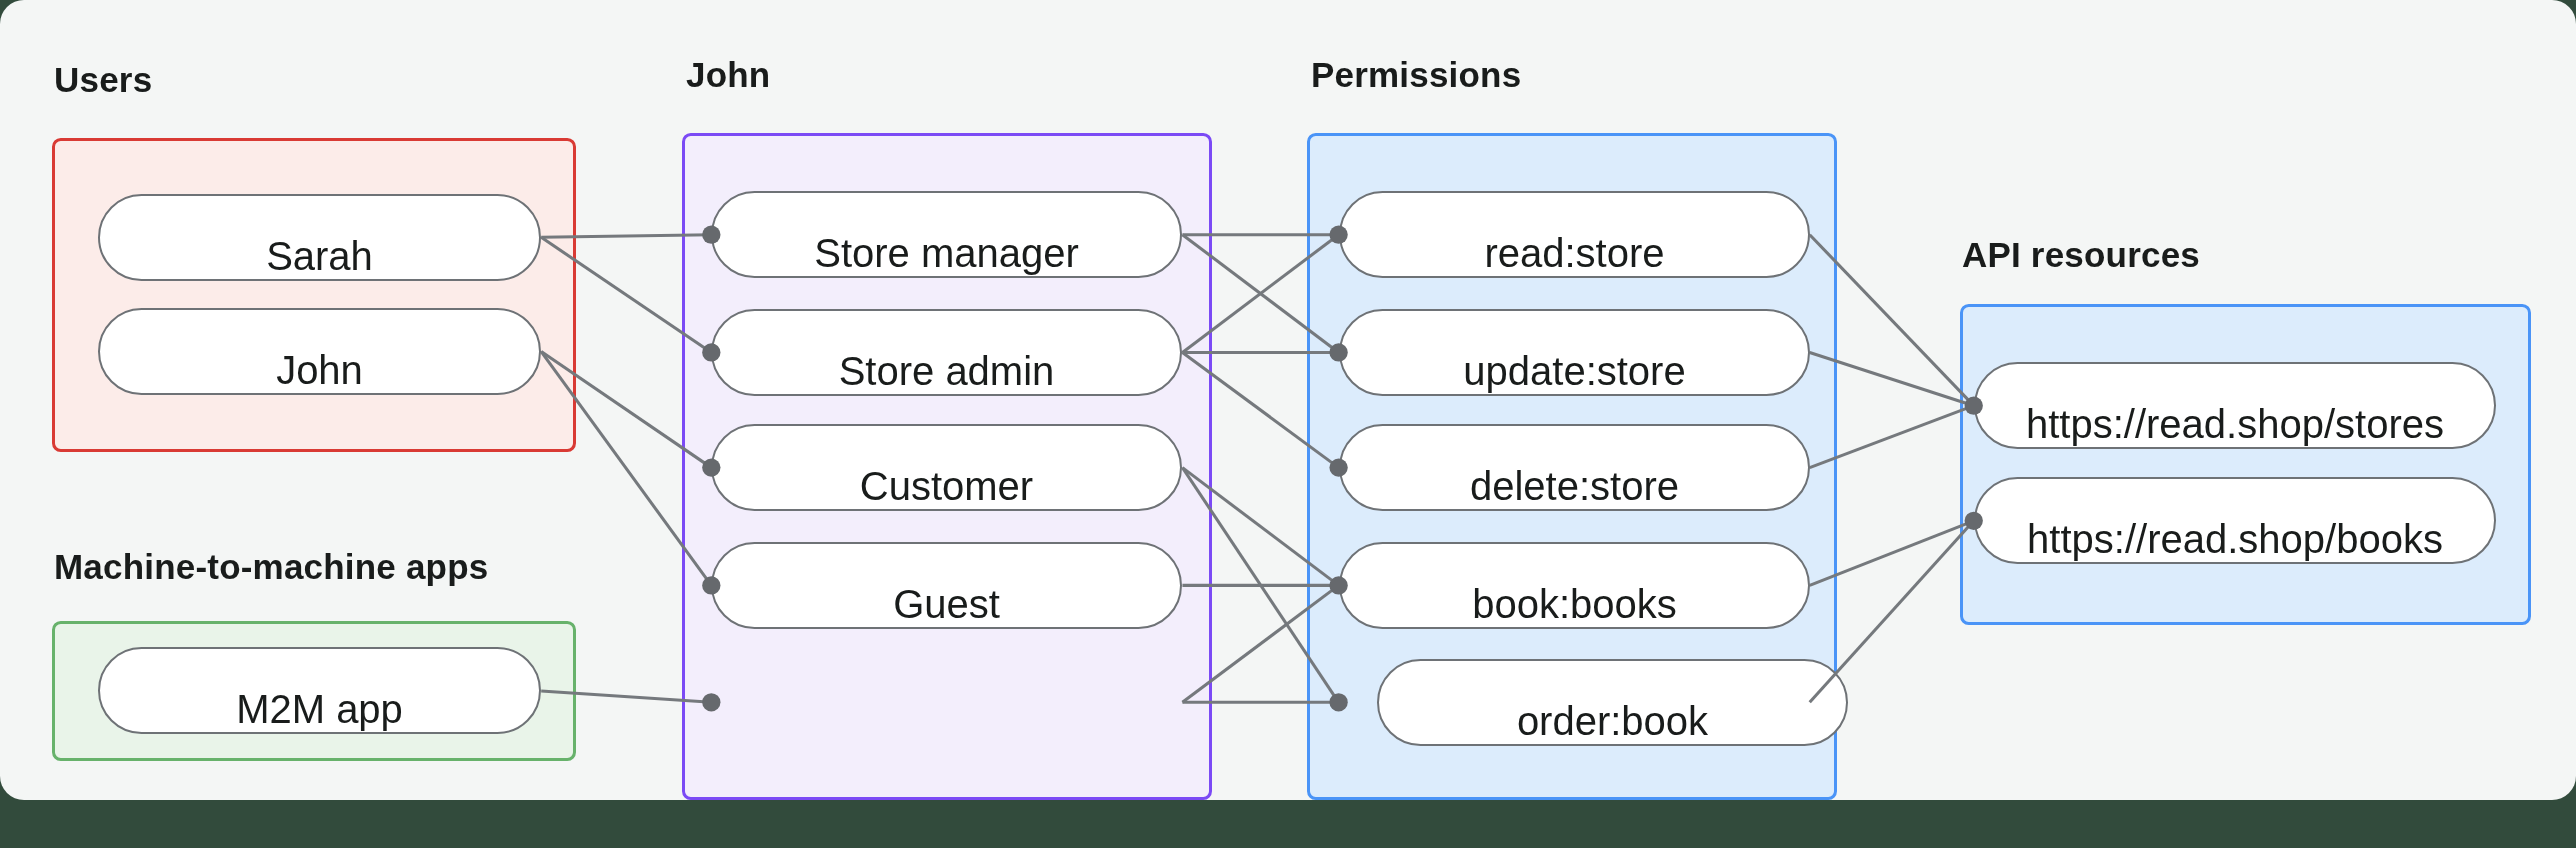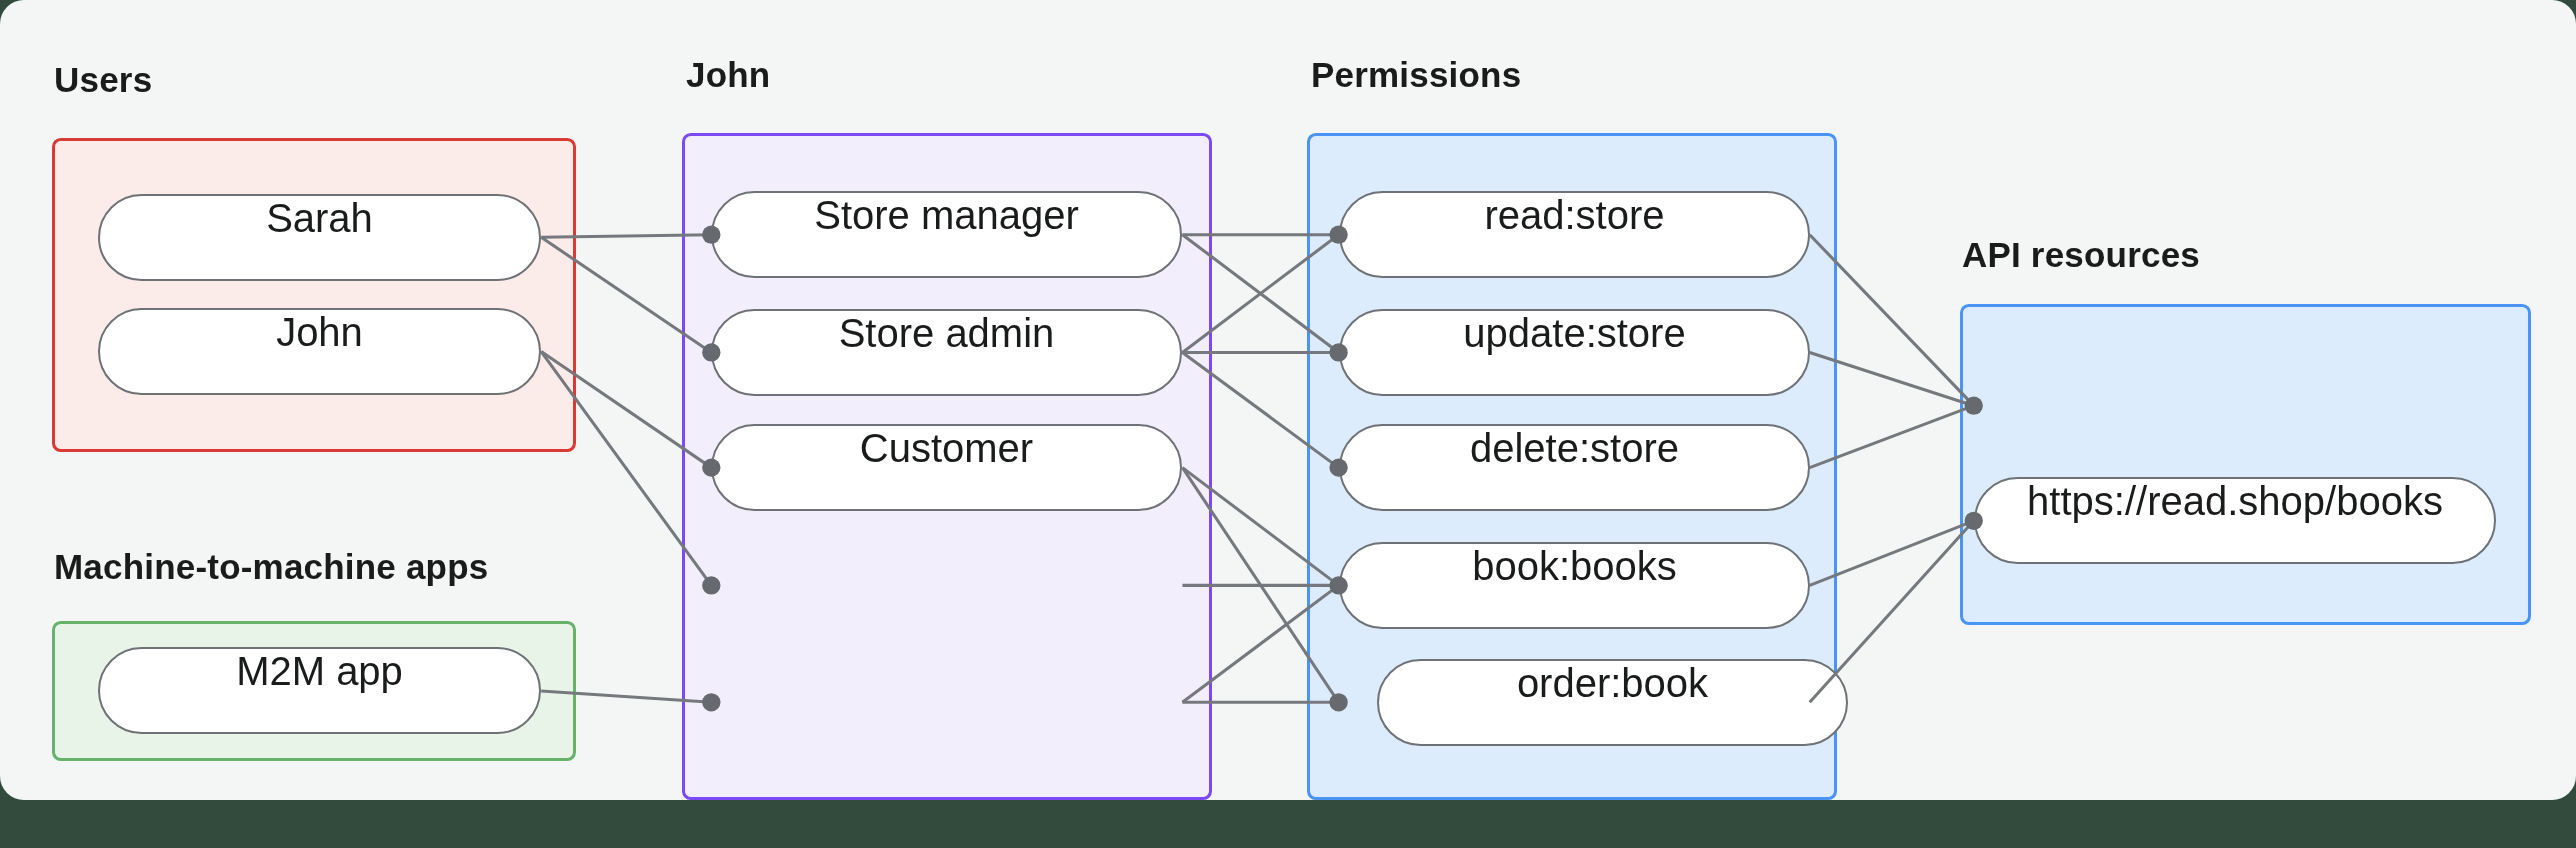--- a/index.html
+++ b/index.html
@@ -32,21 +32,21 @@
     background:var(--green-fill);border:3.5px solid var(--green-border);}
   .group.roles{left:682px;top:133px;width:530px;height:667px;
     background:var(--purple-fill);border:3.5px solid var(--purple-border);}
   .group.permissions{left:1307px;top:133px;width:530px;height:667px;
     background:var(--blue-fill);border:3.5px solid var(--blue-border);}
   .group.api{left:1960px;top:304px;width:571px;height:321px;
     background:var(--blue-fill);border:3.5px solid var(--blue-border);}
   .pill{
     position:absolute;height:87px;box-sizing:border-box;
     background:var(--pill-bg);border:2.2px solid var(--pill-border);
-    border-radius:45px;display:flex;align-items:flex-start;justify-content:center;
+    border-radius:45px;display:flex;align-items:flex-end;justify-content:center;
     font-size:40px;color:var(--text);white-space:nowrap;
   }
   #edges{position:absolute;left:0;top:0;width:2576px;height:848px;pointer-events:none;}
 </style>
 </head>
 <body>
 
 <div id="stage">
 
   <div class="section-label" style="left:54px;top:61px">Users</div>
@@ -74,37 +74,43 @@
 
   <div class="pill" style="left:711px;top:191px;width:471px">
     <span>Store manager</span>
   </div>
   <div class="pill" style="left:711px;top:424px;width:471px">
     <span>Customer</span>
   </div>
   <div class="pill" style="left:711px;top:309px;width:471px">
     <span>Store admin</span>
   </div>
+  <div class="pill" style="left:711px;top:542px;width:471px">
+    <span>Guest</span>
+  </div>
 
   <div class="pill" style="left:1339px;top:191px;width:471px">
     <span>read:store</span>
   </div>
   <div class="pill" style="left:1339px;top:309px;width:471px">
     <span>update:store</span>
   </div>
   <div class="pill" style="left:1339px;top:424px;width:471px">
     <span>delete:store</span>
   </div>
   <div class="pill" style="left:1339px;top:542px;width:471px">
     <span>book:books</span>
   </div>
   <div class="pill" style="left:1377px;top:659px;width:471px">
     <span>order:book</span>
   </div>
 
+  <div class="pill" style="left:1974px;top:362px;width:522px">
+    <span>https://read.shop/stores</span>
+  </div>
   <div class="pill" style="left:1974px;top:477px;width:522px">
     <span>https://read.shop/books</span>
   </div>
 
   <svg id="edges" viewBox="0 0 2952 972">
       <line x1="620" y1="272" x2="815" y2="269" stroke="#75797d" stroke-width="3.5"></line>
       <line x1="620" y1="272" x2="815" y2="404" stroke="#75797d" stroke-width="3.5"></line>
       <line x1="620" y1="403" x2="815" y2="536" stroke="#75797d" stroke-width="3.5"></line>
       <line x1="620" y1="403" x2="815" y2="671" stroke="#75797d" stroke-width="3.5"></line>
       <line x1="620" y1="792" x2="815" y2="805" stroke="#75797d" stroke-width="3.5"></line>

